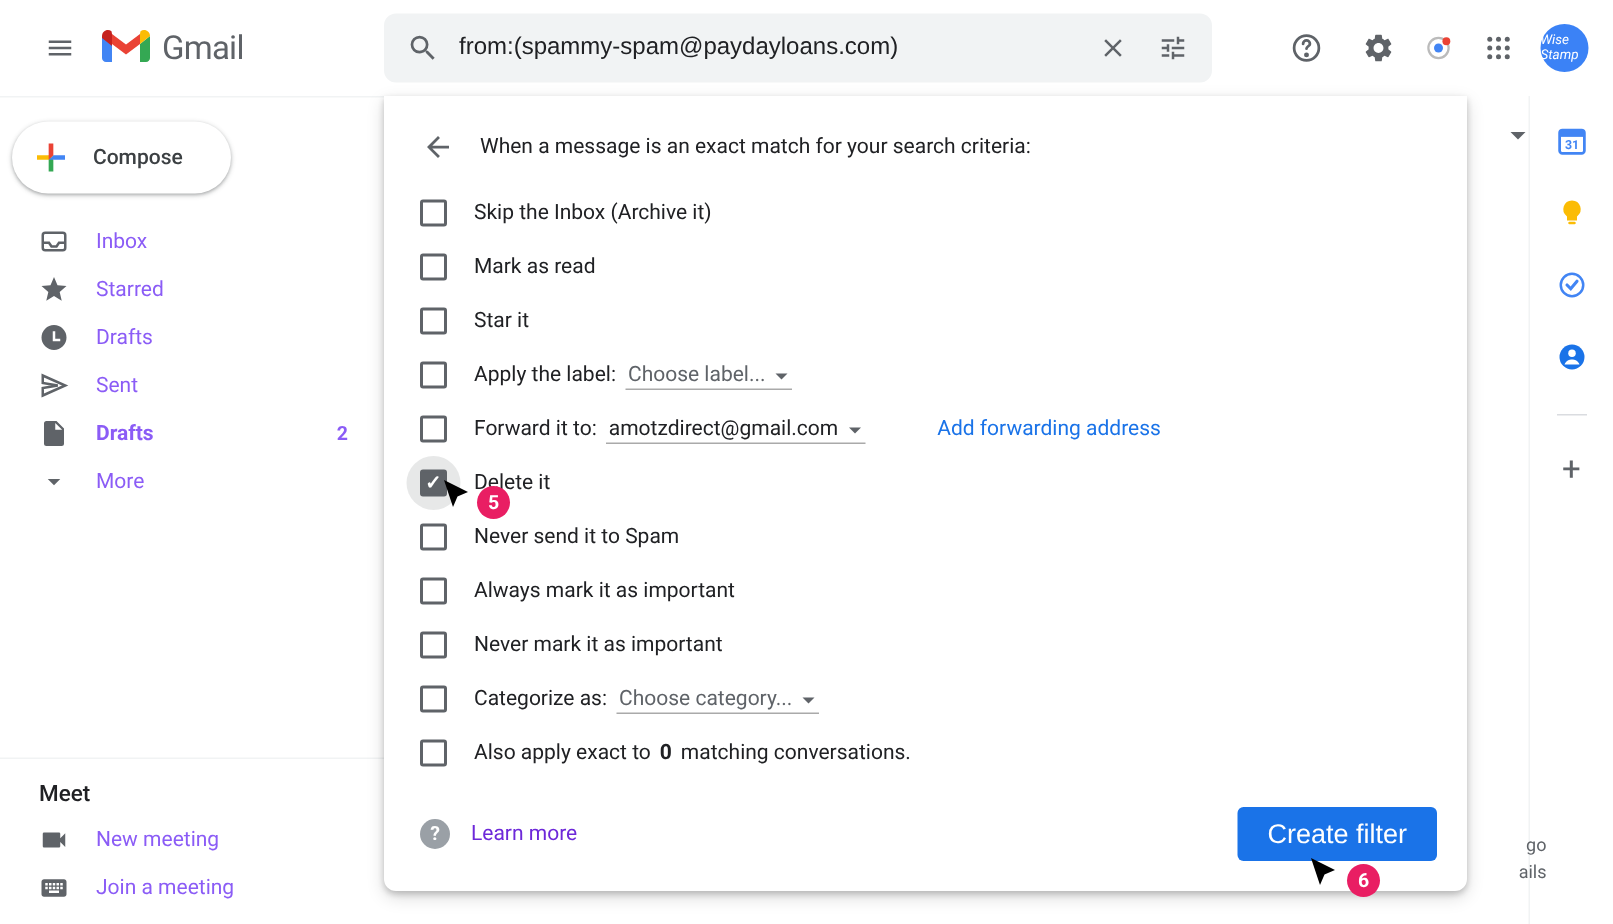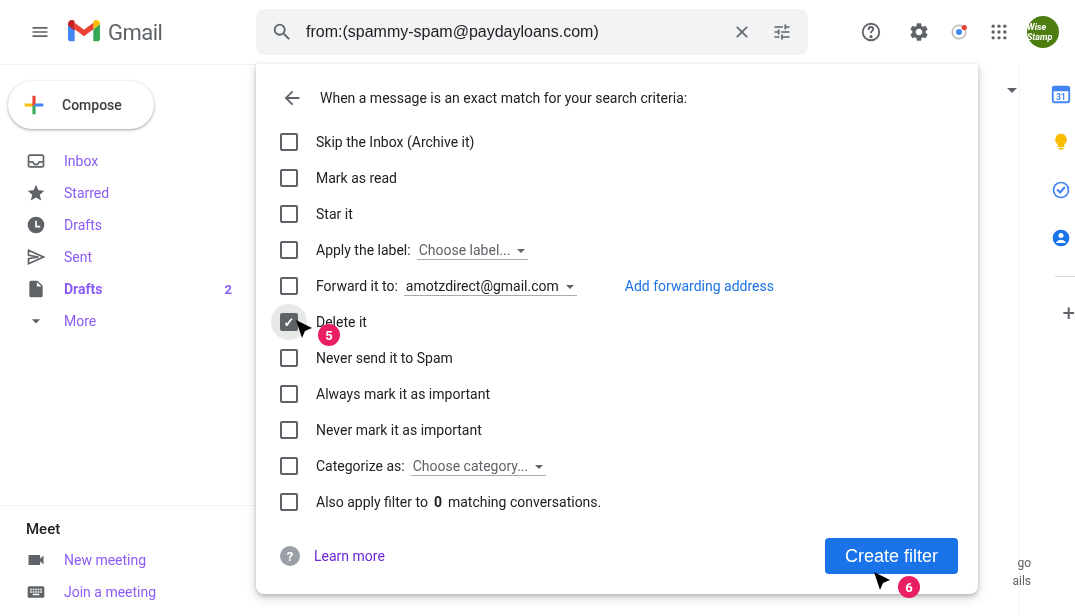--- a/index.html
+++ b/index.html
@@ -12,41 +12,41 @@
     .gmail-text { font-size: 22px; color: #5f6368; letter-spacing: -0.5px; }
     
     .search-bar { flex: 0 0 552px; height: 46px; background: #f1f3f4; border-radius: 8px; display: flex; align-items: center; padding: 0 6px; margin-left: 8px; }
     .search-icon-btn { width: 40px; height: 40px; display: flex; align-items: center; justify-content: center; color: #5f6368; }
     .search-input { flex: 1; border: none; background: transparent; font-size: 16px; outline: none; color: #202124; padding: 0 4px; }
     .search-clear, .search-tune { width: 40px; height: 40px; display: flex; align-items: center; justify-content: center; color: #5f6368; cursor: pointer; }
     
     .header-right { margin-left: auto; display: flex; align-items: center; gap: 8px; }
     .hdr-icon { width: 40px; height: 40px; display: flex; align-items: center; justify-content: center; border-radius: 50%; cursor: pointer; color: #5f6368; }
     .extra-icon { width: 24px; height: 24px; display: flex; align-items: center; justify-content: center; }
-    .avatar { width: 32px; height: 32px; border-radius: 50%; background: #4d7c0f; color: white; display: flex; align-items: center; font-size: 9px; font-style: italic; font-weight: 700; }
+    .avatar { width: 32px; height: 32px; border-radius: 50%; background: #3b82f6; color: white; display: flex; align-items: center; font-size: 9px; font-style: italic; font-weight: 400; }
     
     .main { display: flex; height: 552px; }
     .sidebar { width: 256px; padding-top: 8px; display: flex; flex-direction: column; border-top: 1px solid #f1f3f4; }
     .compose-btn { margin: 8px 0 16px 8px; height: 48px; width: 146px; border-radius: 24px; box-shadow: 0 1px 2px 0 rgba(60,64,67,.3), 0 1px 3px 1px rgba(60,64,67,.15); display: flex; align-items: center; padding: 0 24px 0 12px; gap: 14px; cursor: pointer; background: #fff; }
     .compose-plus { width: 28px; height: 28px; }
     .compose-label { font-size: 14px; font-weight: 500; color: #3c4043; }
     
     .nav-list { list-style: none; }
     .nav-item { display: flex; align-items: center; height: 32px; padding: 0 12px 0 26px; border-radius: 0 16px 16px 0; cursor: pointer; color: #8b5cf6; gap: 18px; margin-right: 12px; }
     .nav-item .nav-icon { width: 20px; height: 20px; color: #5f6368; display: flex; align-items: center; justify-content: center; flex-shrink: 0; }
     .nav-item .nav-label { flex: 1; font-size: 14px; }
     .nav-item.bold .nav-label { font-weight: 700; }
     .nav-item .nav-count { font-size: 13px; font-weight: 700; }
     
     .meet-section { margin-top: auto; border-top: 1px solid #f1f3f4; padding-top: 14px; padding-bottom: 8px; }
     .meet-header { padding: 0 0 6px 26px; font-size: 15px; font-weight: 500; color: #202124; }
 
     .content { flex: 1; position: relative; }
     
-    .right-panel { width: 56px; border-left: 1px solid #f1f3f4; display: flex; flex-direction: column; align-items: flex-end; padding-top: 16px; gap: 20px; }
+    .right-panel { width: 56px; border-left: 1px solid #f1f3f4; display: flex; flex-direction: column; align-items: center; padding-top: 16px; gap: 20px; }
     .rp-icon { width: 28px; height: 28px; border-radius: 4px; display: flex; align-items: center; justify-content: center; cursor: pointer; }
     .rp-divider { width: 20px; height: 1px; background: #dadce0; margin: 4px 0; }
     .rp-plus { font-size: 22px; color: #5f6368; cursor: pointer; }
     
     .filter-panel { position: absolute; top: 0; left: 0; width: 722px; background: #fff; box-shadow: 0 2px 4px rgba(0,0,0,0.2), 0 4px 12px rgba(0,0,0,0.15); border-radius: 0 0 8px 8px; padding: 16px 20px 20px 20px; z-index: 10; }
     .filter-header { display: flex; align-items: center; gap: 16px; padding: 6px 0 14px 4px; }
     .back-btn { width: 24px; height: 24px; color: #5f6368; cursor: pointer; display: flex; align-items: center; justify-content: center; }
     .filter-title { font-size: 14px; color: #202124; }
     
     .filter-options { list-style: none; }
@@ -316,21 +316,21 @@
             <span class="fopt-label">
               <span>Categorize as:</span> 
               <span class="dropdown-text">Choose category...</span>
             </span>
           </li>
         <li class="fopt">
             <span class="checkbox-halo">
               <span class="checkbox"></span>
             </span>
             <span class="fopt-label">
-              <span>Also apply filter to </span>
+              <span>Also apply exact to </span>
               <b>0</b>
               <span> matching conversations.</span>
             </span>
           </li>
       </ul>
       <div class="filter-footer">
         <span class="help-icon">?</span>
         <span class="learn-more">Learn more</span>
         <button class="create-filter-btn">Create filter</button>
       </div>

